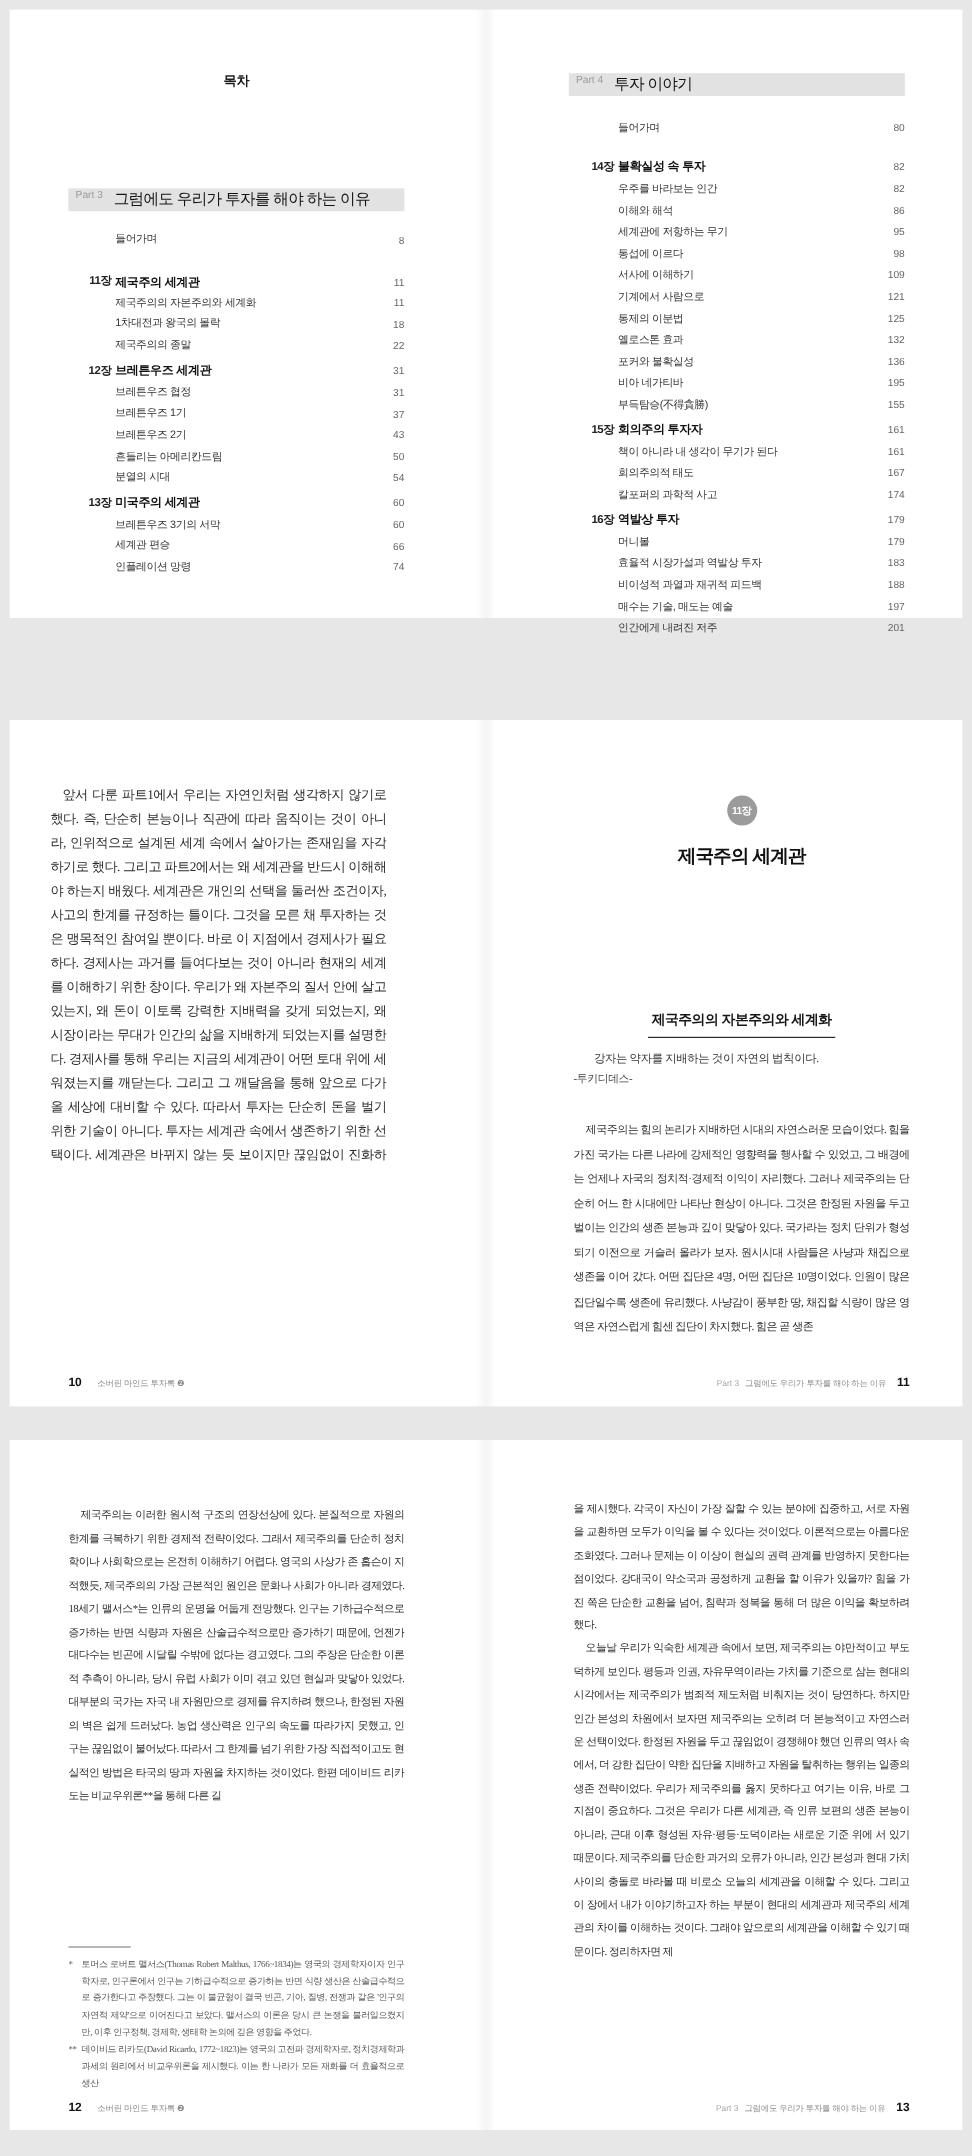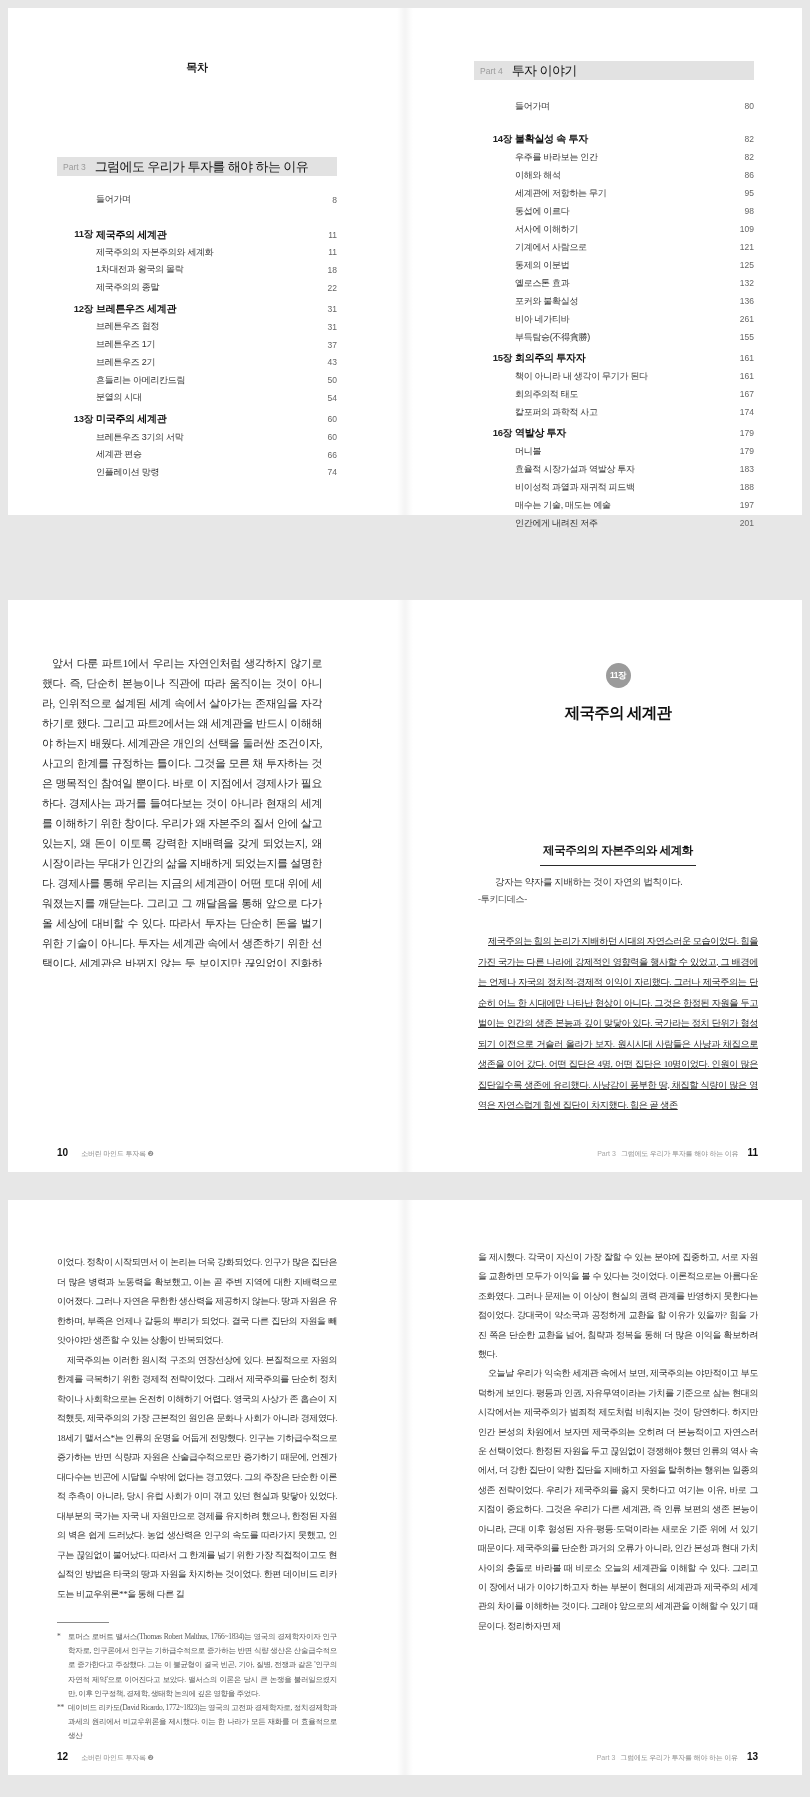--- a/index.html
+++ b/index.html
@@ -15,21 +15,21 @@
   #spread3{top:1200px;height:575px;}
   .page{position:absolute;top:0;width:397px;height:100%;}
   .page.left{left:0;}
   .page.right{left:397px;}
   .seam{position:absolute;left:50%;top:0;bottom:0;width:16px;transform:translateX(-50%);
     background:linear-gradient(90deg,rgba(0,0,0,0) 0%,rgba(0,0,0,0.045) 50%,rgba(0,0,0,0) 100%);pointer-events:none;}
 
   
   .toc-heading{position:absolute;top:52px;left:49px;width:280px;text-align:center;
     font-size:11px;font-weight:bold;color:#1c1c1c;letter-spacing:-0.3px;font-family:Liberation Serif, serif;}
-  .part-bar{position:absolute;height:19px;background:#e2e2e2;display:flex;align-items:center;}
+  .part-bar{position:absolute;height:19px;background:#e2e2e2;display:flex;}
   .part-bar .part-label{font-size:8.5px;color:#9a9a9a;margin:0 9px 0 6px;white-space:nowrap;}
   .part-bar .part-title{font-size:13px;font-weight:normal;color:#141414;letter-spacing:-0.6px;white-space:nowrap;}
   .toc-left-bar{top:149px;left:49px;width:280px;}
   .toc-right-bar{top:53px;left:69px;width:280px;}
   .toc-list{position:absolute;width:280px;}
   .toc-left-list{top:183px;left:49px;}
   .toc-right-list{top:89px;left:69px;}
   .toc-row{display:flex;align-items:center;}
   .toc-left-list .toc-row{height:17.7px;}
   .toc-right-list .toc-row{height:18px;}
@@ -44,21 +44,21 @@
   .toc-left-list .toc-row.t-chapter{margin-top:4px;}
   .toc-right-list .toc-row.t-chapter{margin-top:3px;}
 
   
   .bt{position:absolute;width:280px;overflow:hidden;
     font-family:"Liberation Serif","DejaVu Serif",serif;color:#2b2b2b;
     text-align:justify;word-break:break-all;letter-spacing:-0.4px;}
   .bt p{margin:0;text-indent:10px;}
   .bt p.no-indent{text-indent:0;}
   #p10-body{top:53px;left:34px;height:314px;font-size:11px;line-height:20px;}
-  #p11-body{top:331px;left:73px;height:190px;font-size:9.2px;line-height:20.5px;text-decoration:underline;}
+  #p11-body{top:331px;left:73px;height:190px;font-size:9.2px;line-height:20.5px;}
   #p12-body{top:53px;left:49px;height:362px;font-size:9px;line-height:19.5px;}
   #p13-body{top:48px;left:73px;height:400px;font-size:9px;line-height:19.4px;}
 
   
   .badge-row{position:absolute;top:63px;left:73px;width:280px;text-align:center;}
   .chapter-badge{display:inline-flex;width:25px;height:25px;border-radius:50%;
     background:#9b9b9b;color:#fff;font-size:8.5px;font-weight:bold;
     align-items:center;justify-content:center;letter-spacing:-0.5px;}
   .chapter-title{position:absolute;top:103px;left:73px;width:280px;text-align:center;
     font-size:15.5px;font-weight:bold;color:#111;letter-spacing:-0.8px;}
@@ -267,21 +267,21 @@
 
         <div class="toc-row t-sub">
           <span class="num"></span>
           <span class="label">포커와 불확실성</span>
           <span class="pg">136</span>
         </div>
 
         <div class="toc-row t-sub">
           <span class="num"></span>
           <span class="label">비아 네가티바</span>
-          <span class="pg">261</span>
+          <span class="pg">195</span>
         </div>
 
         <div class="toc-row t-sub">
           <span class="num"></span>
           <span class="label">부득탐승(不得貪勝)</span>
           <span class="pg">155</span>
         </div>
 
         <div class="toc-row t-chapter">
           <span class="num">15장</span>
@@ -380,21 +380,20 @@
       <span class="pg-num">11</span>
     </div>
   </div>
   <div class="seam"></div>
 </div>
 
 <div class="spread" id="spread3">
   <div class="page left">
     <div class="bt" id="p12-body">
 
-    <p class="no-indent">이었다. 정착이 시작되면서 이 논리는 더욱 강화되었다. 인구가 많은 집단은 더 많은 병력과 노동력을 확보했고, 이는 곧 주변 지역에 대한 지배력으로 이어졌다. 그러나 자연은 무한한 생산력을 제공하지 않는다. 땅과 자원은 유한하며, 부족은 언제나 갈등의 뿌리가 되었다. 결국 다른 집단의 자원을 빼앗아야만 생존할 수 있는 상황이 반복되었다.</p>
         <p>제국주의는 이러한 원시적 구조의 연장선상에 있다. 본질적으로 자원의 한계를 극복하기 위한 경제적 전략이었다. 그래서 제국주의를 단순히 정치학이나 사회학으로는 온전히 이해하기 어렵다. 영국의 사상가 존 홉슨이 지적했듯, 제국주의의 가장 근본적인 원인은 문화나 사회가 아니라 경제였다. 18세기 맬서스*는 인류의 운명을 어둡게 전망했다. 인구는 기하급수적으로 증가하는 반면 식량과 자원은 산술급수적으로만 증가하기 때문에, 언젠가 대다수는 빈곤에 시달릴 수밖에 없다는 경고였다. 그의 주장은 단순한 이론적 추측이 아니라, 당시 유럽 사회가 이미 겪고 있던 현실과 맞닿아 있었다. 대부분의 국가는 자국 내 자원만으로 경제를 유지하려 했으나, 한정된 자원의 벽은 쉽게 드러났다. 농업 생산력은 인구의 속도를 따라가지 못했고, 인구는 끊임없이 불어났다. 따라서 그 한계를 넘기 위한 가장 직접적이고도 현실적인 방법은 타국의 땅과 자원을 차지하는 것이었다. 한편 데이비드 리카도는 비교우위론**을 통해 다른 길</p>
       </div>
     <div class="footnotes" id="p12-fn">
       <hr class="fn-rule">
       <div class="fn-body">
 
           <div class="footnote">
             <span class="fn-marker">*</span>
             <span class="fn-text">토머스 로버트 맬서스(Thomas Robert Malthus, 1766~1834)는 영국의 경제학자이자 인구학자로, 인구론에서 인구는 기하급수적으로 증가하는 반면 식량 생산은 산술급수적으로 증가한다고 주장했다. 그는 이 불균형이 결국 빈곤, 기아, 질병, 전쟁과 같은 '인구의 자연적 제약'으로 이어진다고 보았다. 맬서스의 이론은 당시 큰 논쟁을 불러일으켰지만, 이후 인구정책, 경제학, 생태학 논의에 깊은 영향을 주었다.</span>
           </div>

